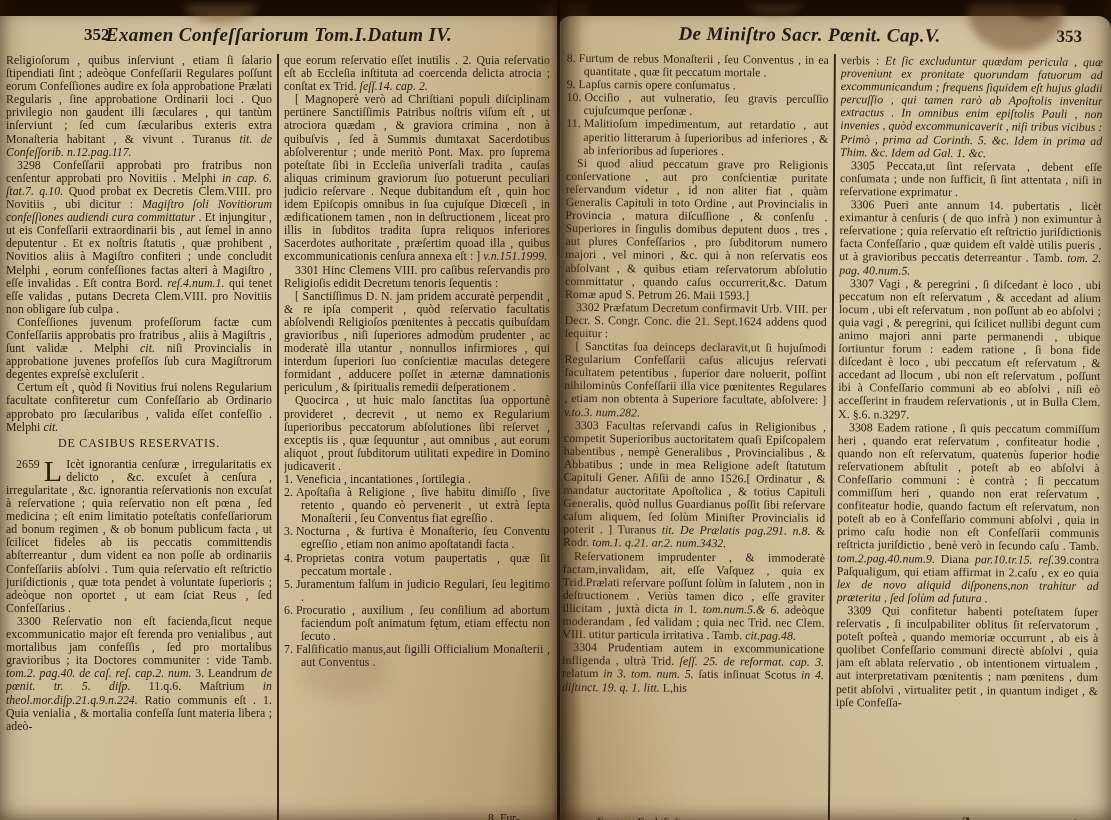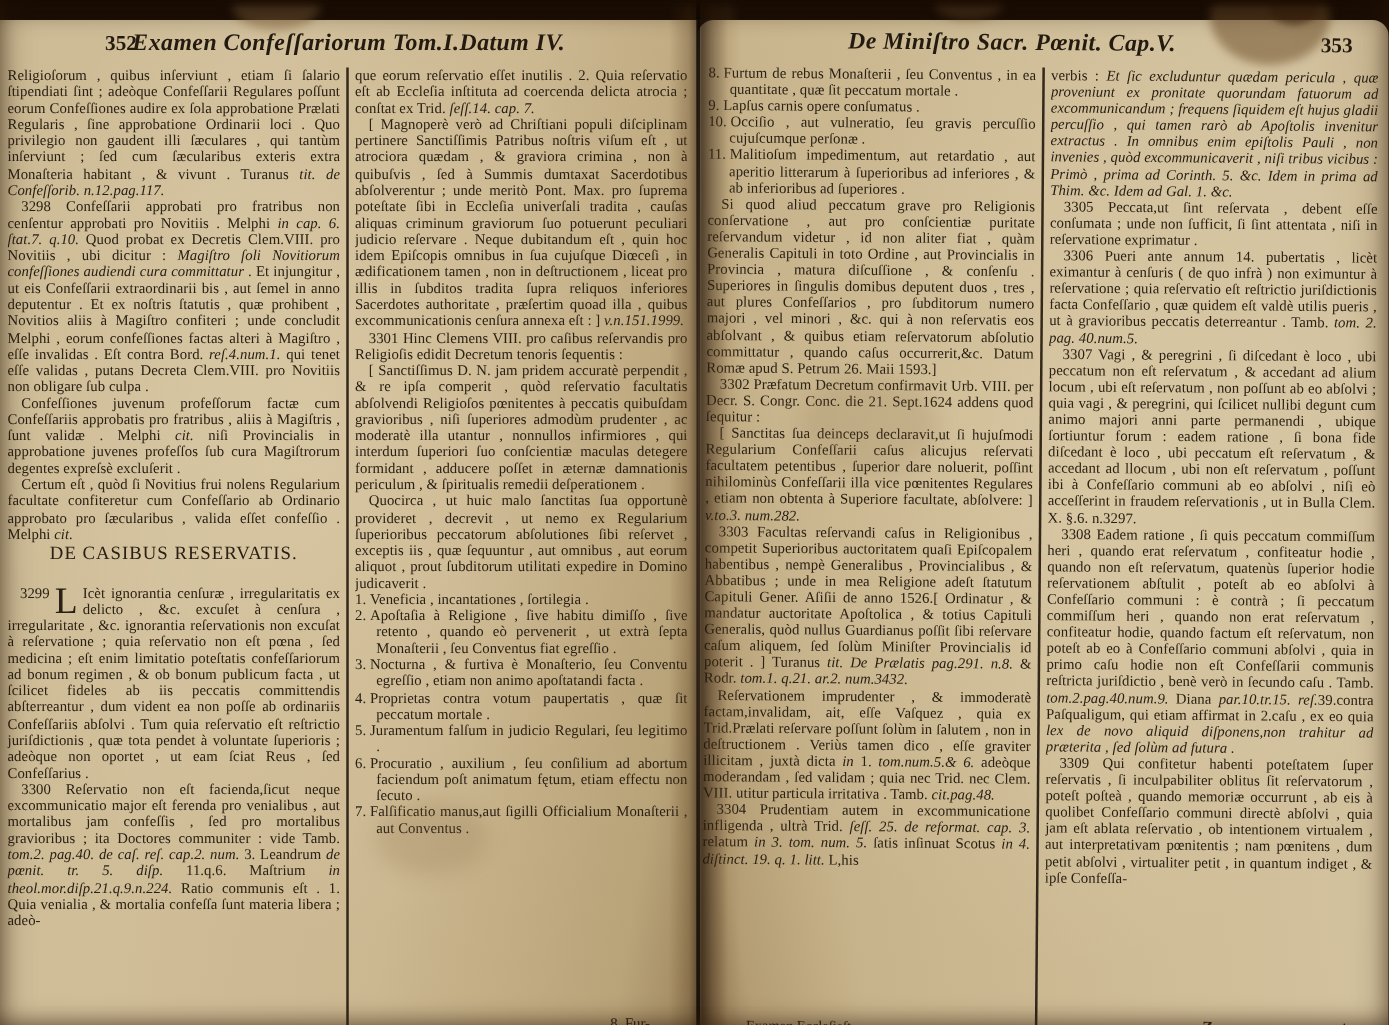--- a/index.html
+++ b/index.html
@@ -26,21 +26,21 @@
   #right-page .page-number{right:32px;}
 
   .cols{position:absolute;top:38px;bottom:8px;left:0;right:0;display:flex;padding:0 4px 0 6px;}
   .col{width:266px;height:774px;overflow:hidden;text-align:justify;
        font-size:11.8px;line-height:13.1px;letter-spacing:.05px;}
   .col-rule{width:2px;background:#33281a;margin:0 5px;align-self:stretch;}
   #right-page .col{width:262px;}
 
   p{margin:0;text-indent:11px;}
   p.cont{text-indent:0;}
-  p.head{text-indent:0;text-align:center;font-size:15px;letter-spacing:.8px;margin:3px 0 18px;}
+  p.head{text-indent:0;text-align:center;font-size:12px;letter-spacing:.8px;margin:3px 0 8px;}
   p.item{padding-left:17px;text-indent:-17px;}
   p.item .ln{padding-right:3px;}
   p.drop{text-indent:0;}
   .dropwrap{float:left;margin:0 4px 0 10px;display:flex;align-items:flex-start;}
   .dropwrap .pnum{font-size:11.8px;line-height:13.1px;padding-right:4px;}
   .dropwrap .cap{font-size:30px;line-height:25px;}
 
   .catchword-left{position:absolute;right:38px;bottom:10px;font-size:11.8px;color:#2a2014;}
   .sig-title{position:absolute;left:42px;bottom:7px;font-size:11.5px;}
   .sig-row{position:absolute;right:6px;bottom:7px;width:250px;font-size:12px;}
@@ -80,28 +80,28 @@
         <div class="running-title">Examen Confeſſariorum Tom.I.Datum IV.</div>
       </div>
       <div class="cols">
         <div class="col">
             <p class="cont">Religioſorum , quibus inſerviunt , etiam ſi ſalario ſtipendiati ſint ; adeòque Confeſſarii Regulares poſſunt eorum Confeſſiones audire ex ſola approbatione Prælati Regularis , ſine approbatione Ordinarii loci . Quo privilegio non gaudent illi ſæculares , qui tantùm inſerviunt ; ſed cum ſæcularibus exteris extra Monaſteria habitant , &amp; vivunt . Turanus <i>tit. de Confeſſorib. n.12.pag.117.</i></p>
             <p class="ind">3298 Confeſſarii approbati pro fratribus non cenſentur approbati pro Novitiis . Melphi <i>in cap. 6. ſtat.7. q.10.</i> Quod probat ex Decretis Clem.VIII. pro Novitiis , ubi dicitur : <i>Magiſtro ſoli Novitiorum confeſſiones audiendi cura committatur</i> . Et injungitur , ut eis Confeſſarii extraordinarii bis , aut ſemel in anno deputentur . Et ex noſtris ſtatutis , quæ prohibent , Novitios aliis à Magiſtro confiteri ; unde concludit Melphi , eorum confeſſiones factas alteri à Magiſtro , eſſe invalidas . Eſt contra Bord. <i>reſ.4.num.1.</i> qui tenet eſſe validas , putans Decreta Clem.VIII. pro Novitiis non obligare ſub culpa .</p>
             <p class="ind">Confeſſiones juvenum profeſſorum factæ cum Confeſſariis approbatis pro fratribus , aliis à Magiſtris , ſunt validæ . Melphi <i>cit.</i> niſi Provincialis in approbatione juvenes profeſſos ſub cura Magiſtrorum degentes expreſsè excluſerit .</p>
             <p class="ind">Certum eſt , quòd ſi Novitius frui nolens Regularium facultate confiteretur cum Confeſſario ab Ordinario approbato pro ſæcularibus , valida eſſet confeſſio . Melphi <i>cit.</i></p>
             <p class="head">DE CASIBUS RESERVATIS.</p>
             <p class="drop"><span class="dropwrap">
-                <span class="pnum">3299</span>
+                <span class="pnum">2659</span>
                 <span class="cap">L</span>
               </span>Icèt ignorantia cenſuræ , irregularitatis ex delicto , &amp;c. excuſet à cenſura , irregularitate , &amp;c. ignorantia reſervationis non excuſat à reſervatione ; quia reſervatio non eſt pœna , ſed medicina ; eſt enim limitatio poteſtatis confeſſariorum ad bonum regimen , &amp; ob bonum publicum facta , ut ſcilicet fideles ab iis peccatis committendis abſterreantur , dum vident ea non poſſe ab ordinariis Confeſſariis abſolvi . Tum quia reſervatio eſt reſtrictio juriſdictionis , quæ tota pendet à voluntate ſuperioris ; adeòque non oportet , ut eam ſciat Reus , ſed Confeſſarius .</p>
             <p class="ind">3300 Reſervatio non eſt facienda,ſicut neque excommunicatio major eſt ferenda pro venialibus , aut mortalibus jam confeſſis , ſed pro mortalibus gravioribus ; ita Doctores communiter : vide Tamb. <i>tom.2. pag.40. de caſ. reſ. cap.2. num.</i> 3. Leandrum <i>de pœnit. tr. 5. diſp.</i> 11.q.6. Maſtrium <i>in theol.mor.diſp.21.q.9.n.224.</i> Ratio communis eſt . 1. Quia venialia , &amp; mortalia confeſſa ſunt materia libera ; adeò-</p>
           </div>
         <div class="col-rule"></div>
         <div class="col">
-            <p class="cont">que eorum reſervatio eſſet inutilis . 2. Quia reſervatio eſt ab Eccleſia inſtituta ad coercenda delicta atrocia ; conſtat ex Trid. <i>ſeſſ.14. cap. 7.</i></p>
+            <p class="cont">que eorum reſervatio eſſet inutilis . 2. Quia reſervatio eſt ab Eccleſia inſtituta ad coercenda delicta atrocia ; conſtat ex Trid. <i>ſeſſ.14. cap. 2.</i></p>
             <p class="ind">[ Magnoperè verò ad Chriſtiani populi diſciplinam pertinere Sanctiſſimis Patribus noſtris viſum eſt , ut atrociora quædam , &amp; graviora crimina , non à quibuſvis , ſed à Summis dumtaxat Sacerdotibus abſolverentur ; unde meritò Pont. Max. pro ſuprema poteſtate ſibi in Eccleſia univerſali tradita , cauſas aliquas criminum graviorum ſuo potuerunt peculiari judicio reſervare . Neque dubitandum eſt , quin hoc idem Epiſcopis omnibus in ſua cujuſque Diœceſi , in ædificationem tamen , non in deſtructionem , liceat pro illis in ſubditos tradita ſupra reliquos inferiores Sacerdotes authoritate , præſertim quoad illa , quibus excommunicationis cenſura annexa eſt : ] <i>v.n.151.1999.</i></p>
             <p class="ind">3301 Hinc Clemens VIII. pro caſibus reſervandis pro Religioſis edidit Decretum tenoris ſequentis :</p>
             <p class="ind">[ Sanctiſſimus D. N. jam pridem accuratè perpendit , &amp; re ipſa comperit , quòd reſervatio facultatis abſolvendi Religioſos pœnitentes à peccatis quibuſdam gravioribus , niſi ſuperiores admodùm prudenter , ac moderatè illa utantur , nonnullos infirmiores , qui interdum ſuperiori ſuo conſcientiæ maculas detegere formidant , adducere poſſet in æternæ damnationis periculum , &amp; ſpiritualis remedii deſperationem .</p>
             <p class="ind">Quocirca , ut huic malo ſanctitas ſua opportunè provideret , decrevit , ut nemo ex Regularium ſuperioribus peccatorum abſolutiones ſibi reſervet , exceptis iis , quæ ſequuntur , aut omnibus , aut eorum aliquot , prout ſubditorum utilitati expedire in Domino judicaverit .</p>
             <p class="item"><span class="ln">1.</span>Veneficia , incantationes , ſortilegia .</p>
             <p class="item"><span class="ln">2.</span>Apoſtaſia à Religione , ſive habitu dimiſſo , ſive retento , quando eò pervenerit , ut extrà ſepta Monaſterii , ſeu Conventus fiat egreſſio .</p>
             <p class="item"><span class="ln">3.</span>Nocturna , &amp; furtiva è Monaſterio, ſeu Conventu egreſſio , etiam non animo apoſtatandi facta .</p>
             <p class="item"><span class="ln">4.</span>Proprietas contra votum paupertatis , quæ ſit peccatum mortale .</p>
             <p class="item"><span class="ln">5.</span>Juramentum falſum in judicio Regulari, ſeu legitimo .</p>
             <p class="item"><span class="ln">6.</span>Procuratio , auxilium , ſeu conſilium ad abortum faciendum poſt animatum fętum, etiam effectu non ſecuto .</p>

